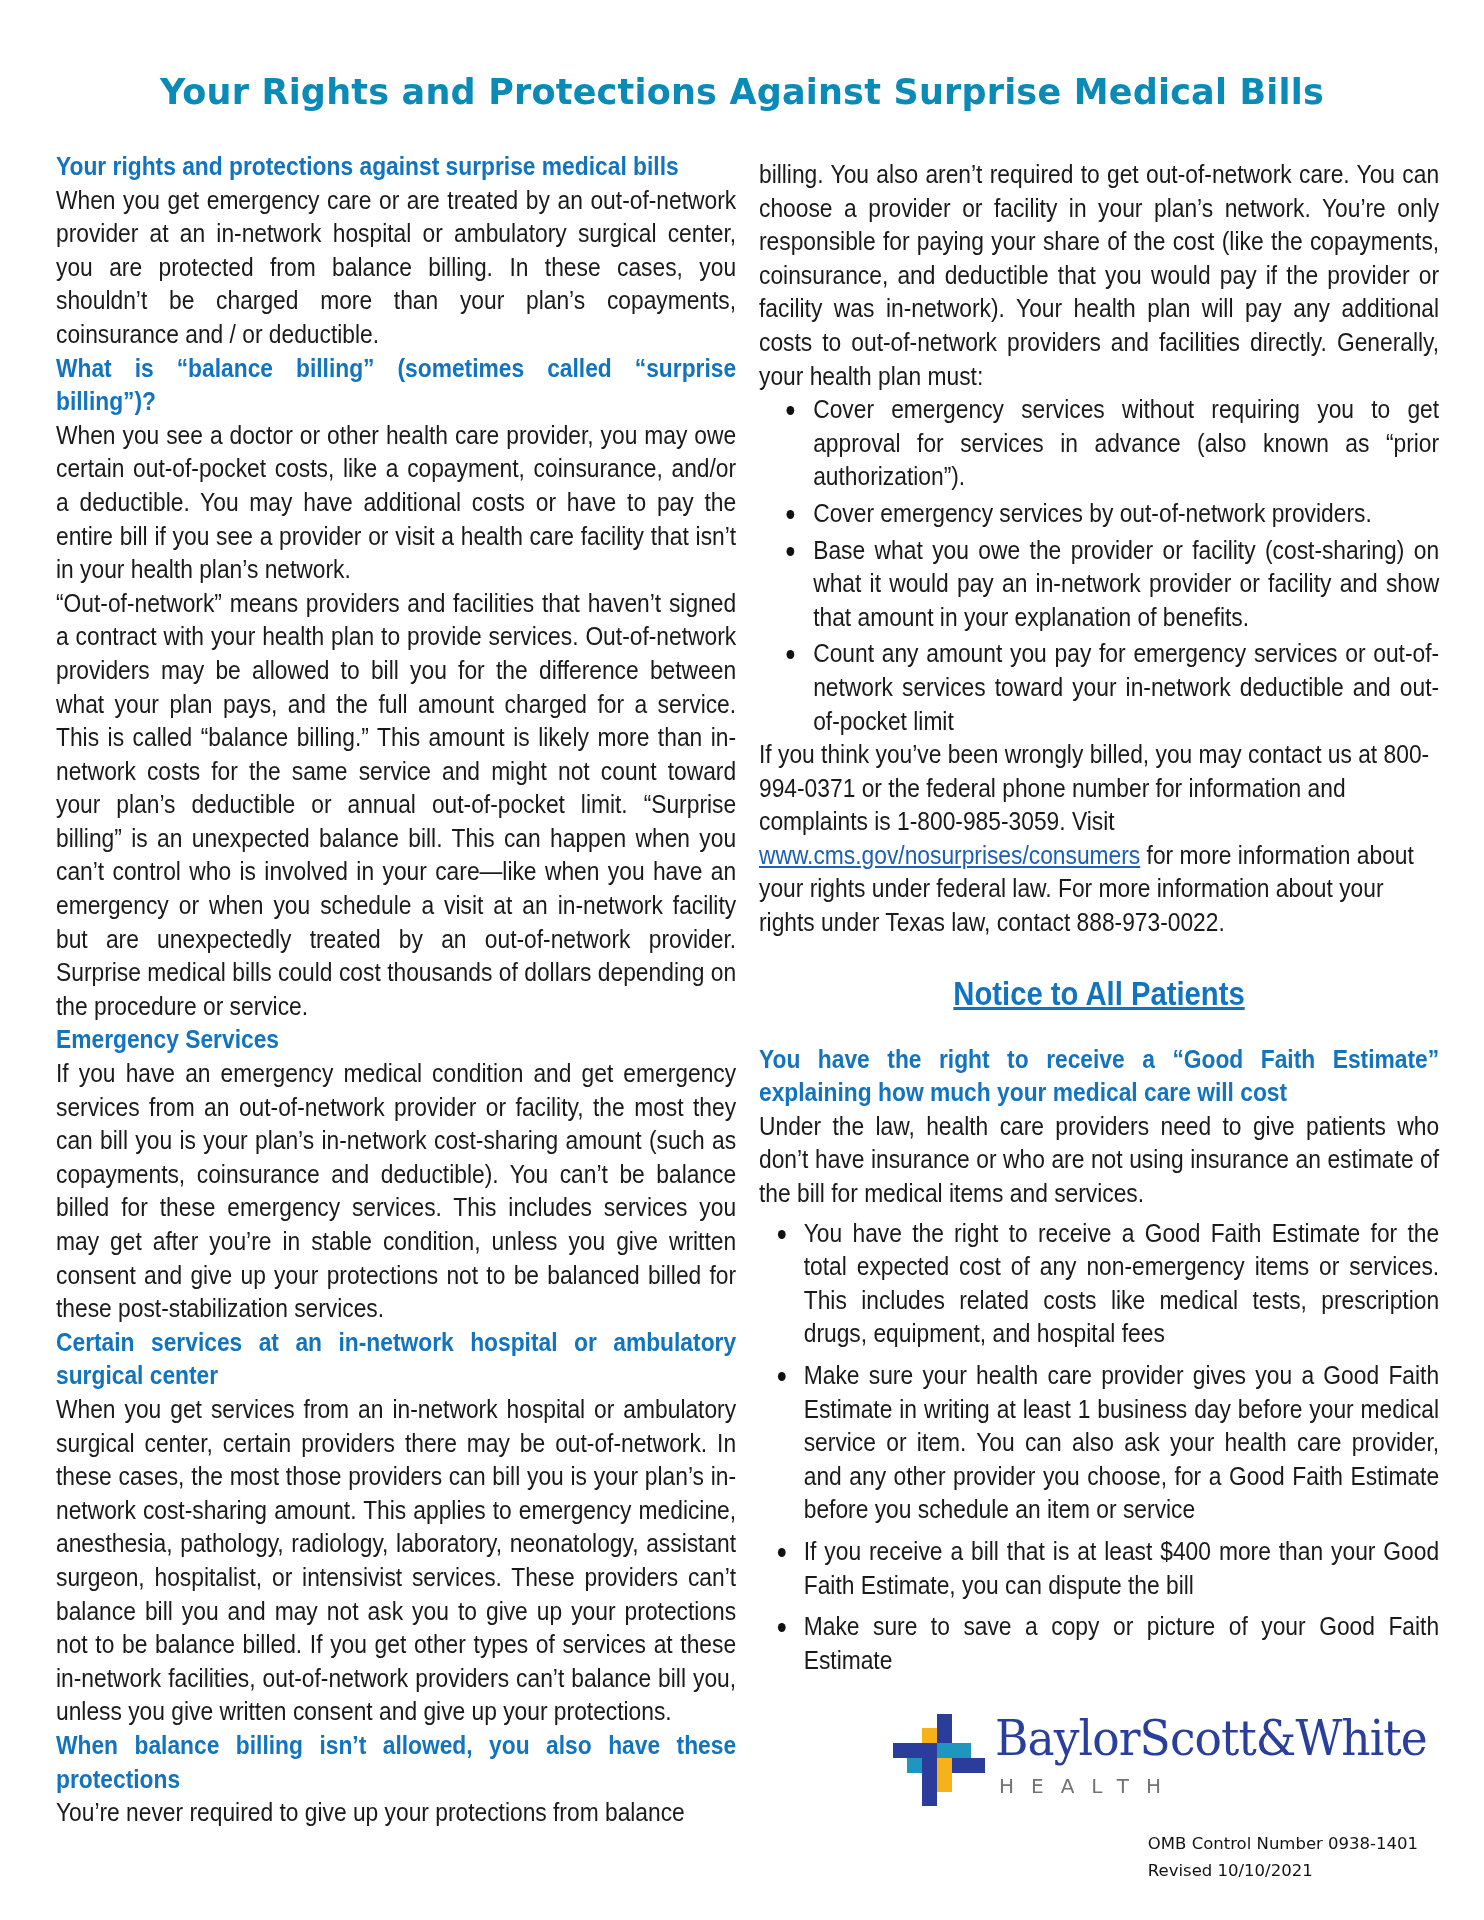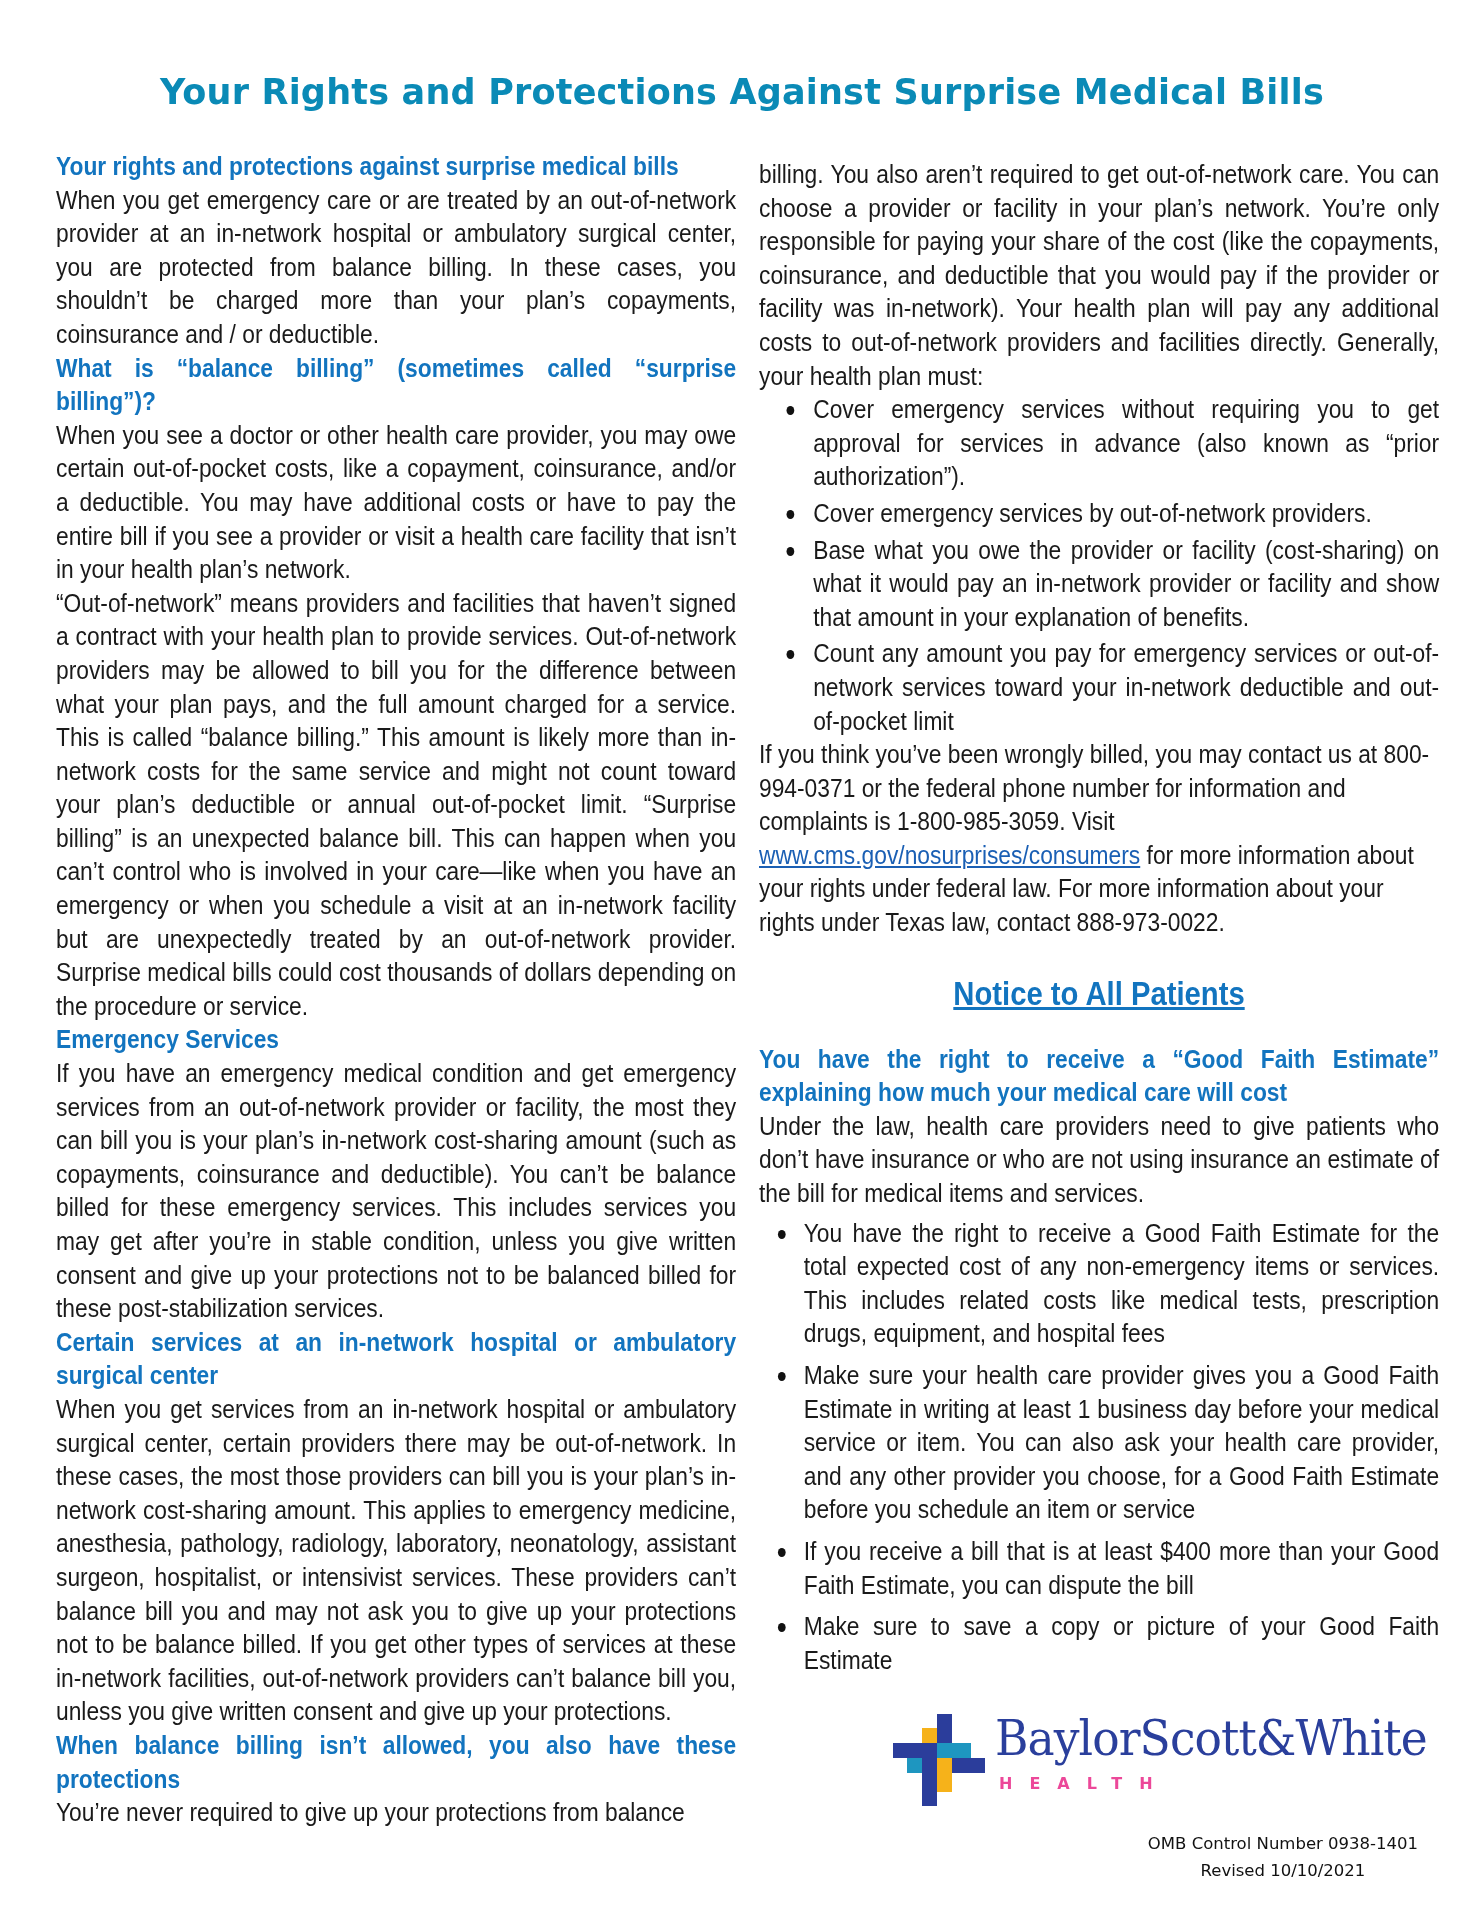--- a/index.html
+++ b/index.html
@@ -42,25 +42,25 @@
     position: absolute; left: 889px; top: 1710px; width: 540px; height: 100px;
   }
   .logo-mark { position: absolute; left: 0; top: 0; width: 100px; height: 100px; }
   .logo-word {
     position: absolute; left: 106px; top: 0px;
     font-family: "DejaVu Serif", serif; font-size: 49px; color: #2a3f9c; letter-spacing: -1px;
     transform: scaleX(0.93); transform-origin: left top; white-space: nowrap;
   }
   .logo-sub {
     position: absolute; left: 110px; top: 64px;
-    font-family: "DejaVu Sans", sans-serif; font-weight: bold; font-size: 16px;
-    letter-spacing: 17px; color: #ec4899;
+    font-family: "DejaVu Sans", sans-serif; font-weight: normal; font-size: 20px;
+    letter-spacing: 17px; color: #737373;
   }
   .footer {
-    position: absolute; right: 66px; top: 1830px; text-align: center;
+    position: absolute; right: 66px; top: 1830px; text-align: left;
     font-family: "DejaVu Sans", sans-serif; font-size: 16.5px; line-height: 27px; color: #111;
   }
 </style>
 </head>
 <body>
 
 <div class="page-title">Your Rights and Protections Against Surprise Medical Bills</div>
 
 <div class="col col-left">
   <div class="h">Your rights and protections against surprise medical bills</div>

